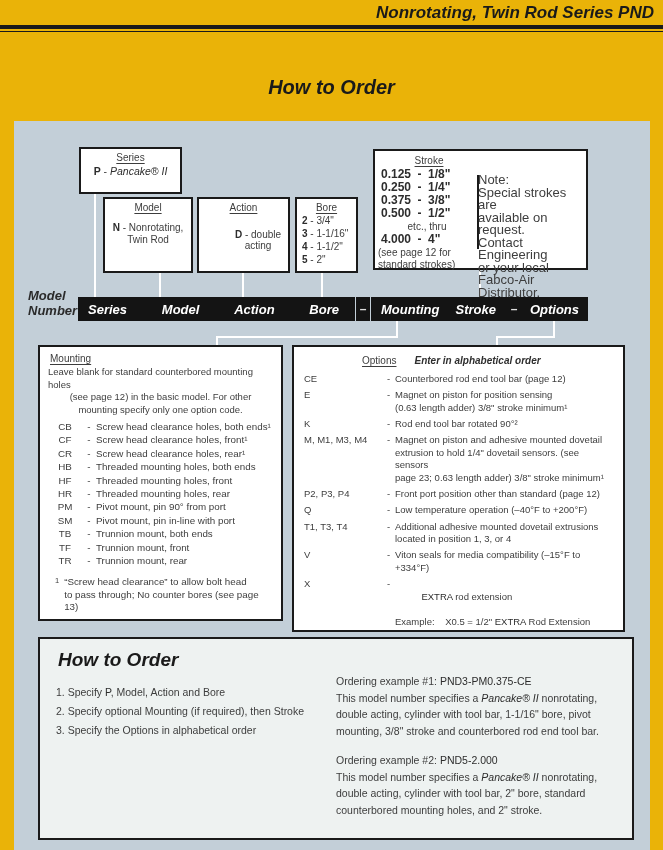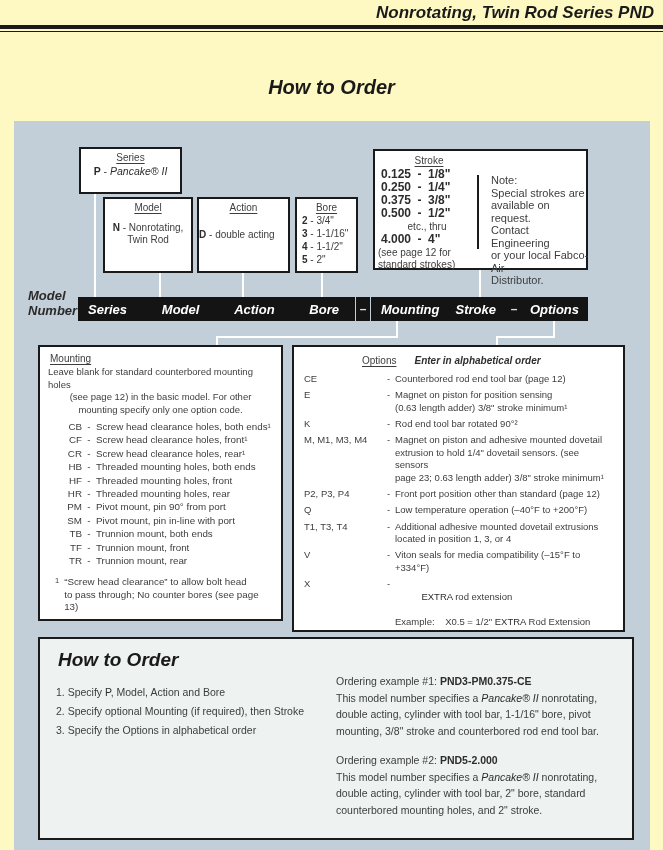--- a/index.html
+++ b/index.html
@@ -1,16 +1,16 @@
 <!DOCTYPE html>
 <html><head>
 <meta charset="utf-8">
 <style>
   html,body{margin:0;padding:0;background:#fff;}
-  #page{position:relative;width:663px;height:850px;background:#fef9c3;overflow:hidden;
+  #page{position:relative;width:663px;height:850px;background:#eab308;overflow:hidden;
         font-family:"Liberation Sans",sans-serif;color:#3d3d3d;}
 
   
   .hdr-title{position:absolute;top:3px;right:9px;font-size:17px;font-weight:bold;
              font-style:italic;color:#1a1a1a;}
   .rule-a{position:absolute;top:25px;left:0;width:663px;height:4px;background:#1a1a1a;}
   .rule-b{position:absolute;top:31px;left:0;width:663px;height:1px;background:#1a1a1a;}
   .main-heading{position:absolute;top:76px;left:0;width:663px;text-align:center;
                 font-size:20px;font-weight:bold;font-style:italic;color:#1a1a1a;}
 
@@ -25,36 +25,36 @@
   .brand{font-weight:normal;font-style:italic;color:#2d2d2d;}
 
   #series-box{left:79px;top:147px;width:103px;height:47px;}
   .series-line{text-align:center;font-size:10.5px;margin-top:2px;}
 
   #model-box{left:103px;top:197px;width:90px;height:76px;}
   .model-line{text-align:center;font-size:10px;margin-top:1px;}
   .model-first{margin-top:9px;}
 
   #action-box{left:197px;top:197px;width:93px;height:76px;}
-  .action-line{text-align:left;font-size:10px;margin-top:16px;}
+  .action-line{text-align:center;font-size:10px;margin-top:16px;padding-left:29px;}
 
   #bore-box{left:295px;top:197px;width:63px;height:76px;}
   .bore-row{font-size:10px;line-height:13px;padding-left:5px;}
   .bore-rows{margin-top:1px;}
 
   #stroke-box{left:373px;top:149px;width:215px;height:121px;}
   .stroke-title{width:104px;text-align:center;font-size:10px;text-decoration:underline;
                 text-underline-offset:2px;margin:4px 0 2px 2px;}
   .stroke-row{display:flex;font-size:12px;line-height:13px;font-weight:bold;color:#2d2d2d;}
   .stroke-row .sc{width:36px;text-align:right;}
   .stroke-row .sd{width:17px;text-align:center;font-weight:bold;}
   .stroke-etc{width:104px;text-align:center;font-size:10px;line-height:13px;}
   .stroke-see{font-size:10px;line-height:12px;white-space:pre-line;margin:1px 0 0 3px;}
   .stroke-divider{position:absolute;left:102px;top:24px;width:2px;height:74px;background:#1a1a1a;}
-  .stroke-note{position:absolute;left:116px;top:23px;width:99px;font-size:11px;line-height:12.5px;}
+  .stroke-note{position:absolute;left:103px;top:23px;width:99px;font-size:13px;line-height:12.5px;}
   .stroke-note .nb{white-space:pre-line;}
 
   
   .mn-label{position:absolute;left:28px;top:289px;font-size:13px;font-weight:bold;
             font-style:italic;color:#2b2b2b;line-height:1.15;white-space:pre-line;}
   .bar{position:absolute;top:297px;height:24px;background:#141414;color:#fff;
        display:flex;align-items:center;font-weight:bold;font-style:italic;font-size:13px;
        box-sizing:border-box;}
   #bar1{left:78px;width:277px;justify-content:space-between;padding:0 16px 0 10px;}
   #bar2{left:371px;width:137px;justify-content:space-between;padding:0 12px 0 10px;}
@@ -80,21 +80,21 @@
   
   .subpanel{position:absolute;background:#fff;border:2px solid #1a1a1a;box-sizing:border-box;}
   #mounting-panel{left:38px;top:345px;width:245px;height:276px;padding:6px 8px;}
   #options-panel{left:292px;top:345px;width:333px;height:287px;padding:6px 10px;}
 
   .m-title{font-size:10px;text-decoration:underline;text-underline-offset:2px;margin-left:2px;}
   .m-intro{font-size:9.5px;line-height:12.5px;margin-top:2px;}
   .m-intro .c{text-align:center;}
   .m-list{margin-top:4px;}
   .m-row{display:flex;font-size:9.8px;line-height:13.4px;}
-  .m-row .mc{width:34px;text-align:right;}
+  .m-row .mc{width:34px;text-align:center;}
   .m-row .md{width:14px;text-align:center;}
   .m-row .mdesc{flex:1;}
   .m-foot{display:flex;margin-top:9px;font-size:9.8px;line-height:12.5px;}
   .m-foot .mark{font-size:7.5px;position:relative;top:-1px;margin:0 5px 0 7px;}
   .m-foot .txt{white-space:pre-line;}
 
   .o-head{display:flex;align-items:baseline;font-size:10px;margin:2px 0 0 58px;}
   .o-title{text-decoration:underline;text-underline-offset:2px;}
   .o-sub{font-weight:bold;font-style:italic;margin-left:18px;color:#2f2f2f;}
   .o-list{margin-top:7px;}
@@ -111,21 +111,21 @@
   #order-box{position:absolute;left:38px;top:637px;width:596px;height:203px;
              background:#eef2f1;border:2px solid #1a1a1a;box-sizing:border-box;
              padding:8px 16px;}
   .ob-heading{font-size:19px;font-weight:bold;font-style:italic;color:#1a1a1a;
               margin:2px 0 10px 2px;}
   .ob-cols{display:flex;}
   .ob-steps{width:266px;font-size:10.5px;line-height:19px;color:#3d3d3d;margin-top:2px;}
   .ob-examples{flex:1;padding-left:14px;font-size:10.5px;line-height:16.5px;
                color:#3d3d3d;margin-top:-8px;}
   .ex{margin-bottom:13px;}
-  .ex-model{font-weight:bold;color:#2d2d2d;}
+  .ex-model{font-weight:normal;color:#2d2d2d;}
 </style>
 </head>
 <body>
 
 <div id="page">
 
   <div class="hdr-title">Nonrotating, Twin Rod Series PND</div>
   <div class="rule-a"></div>
   <div class="rule-b"></div>
   <div class="main-heading">How to Order</div>

